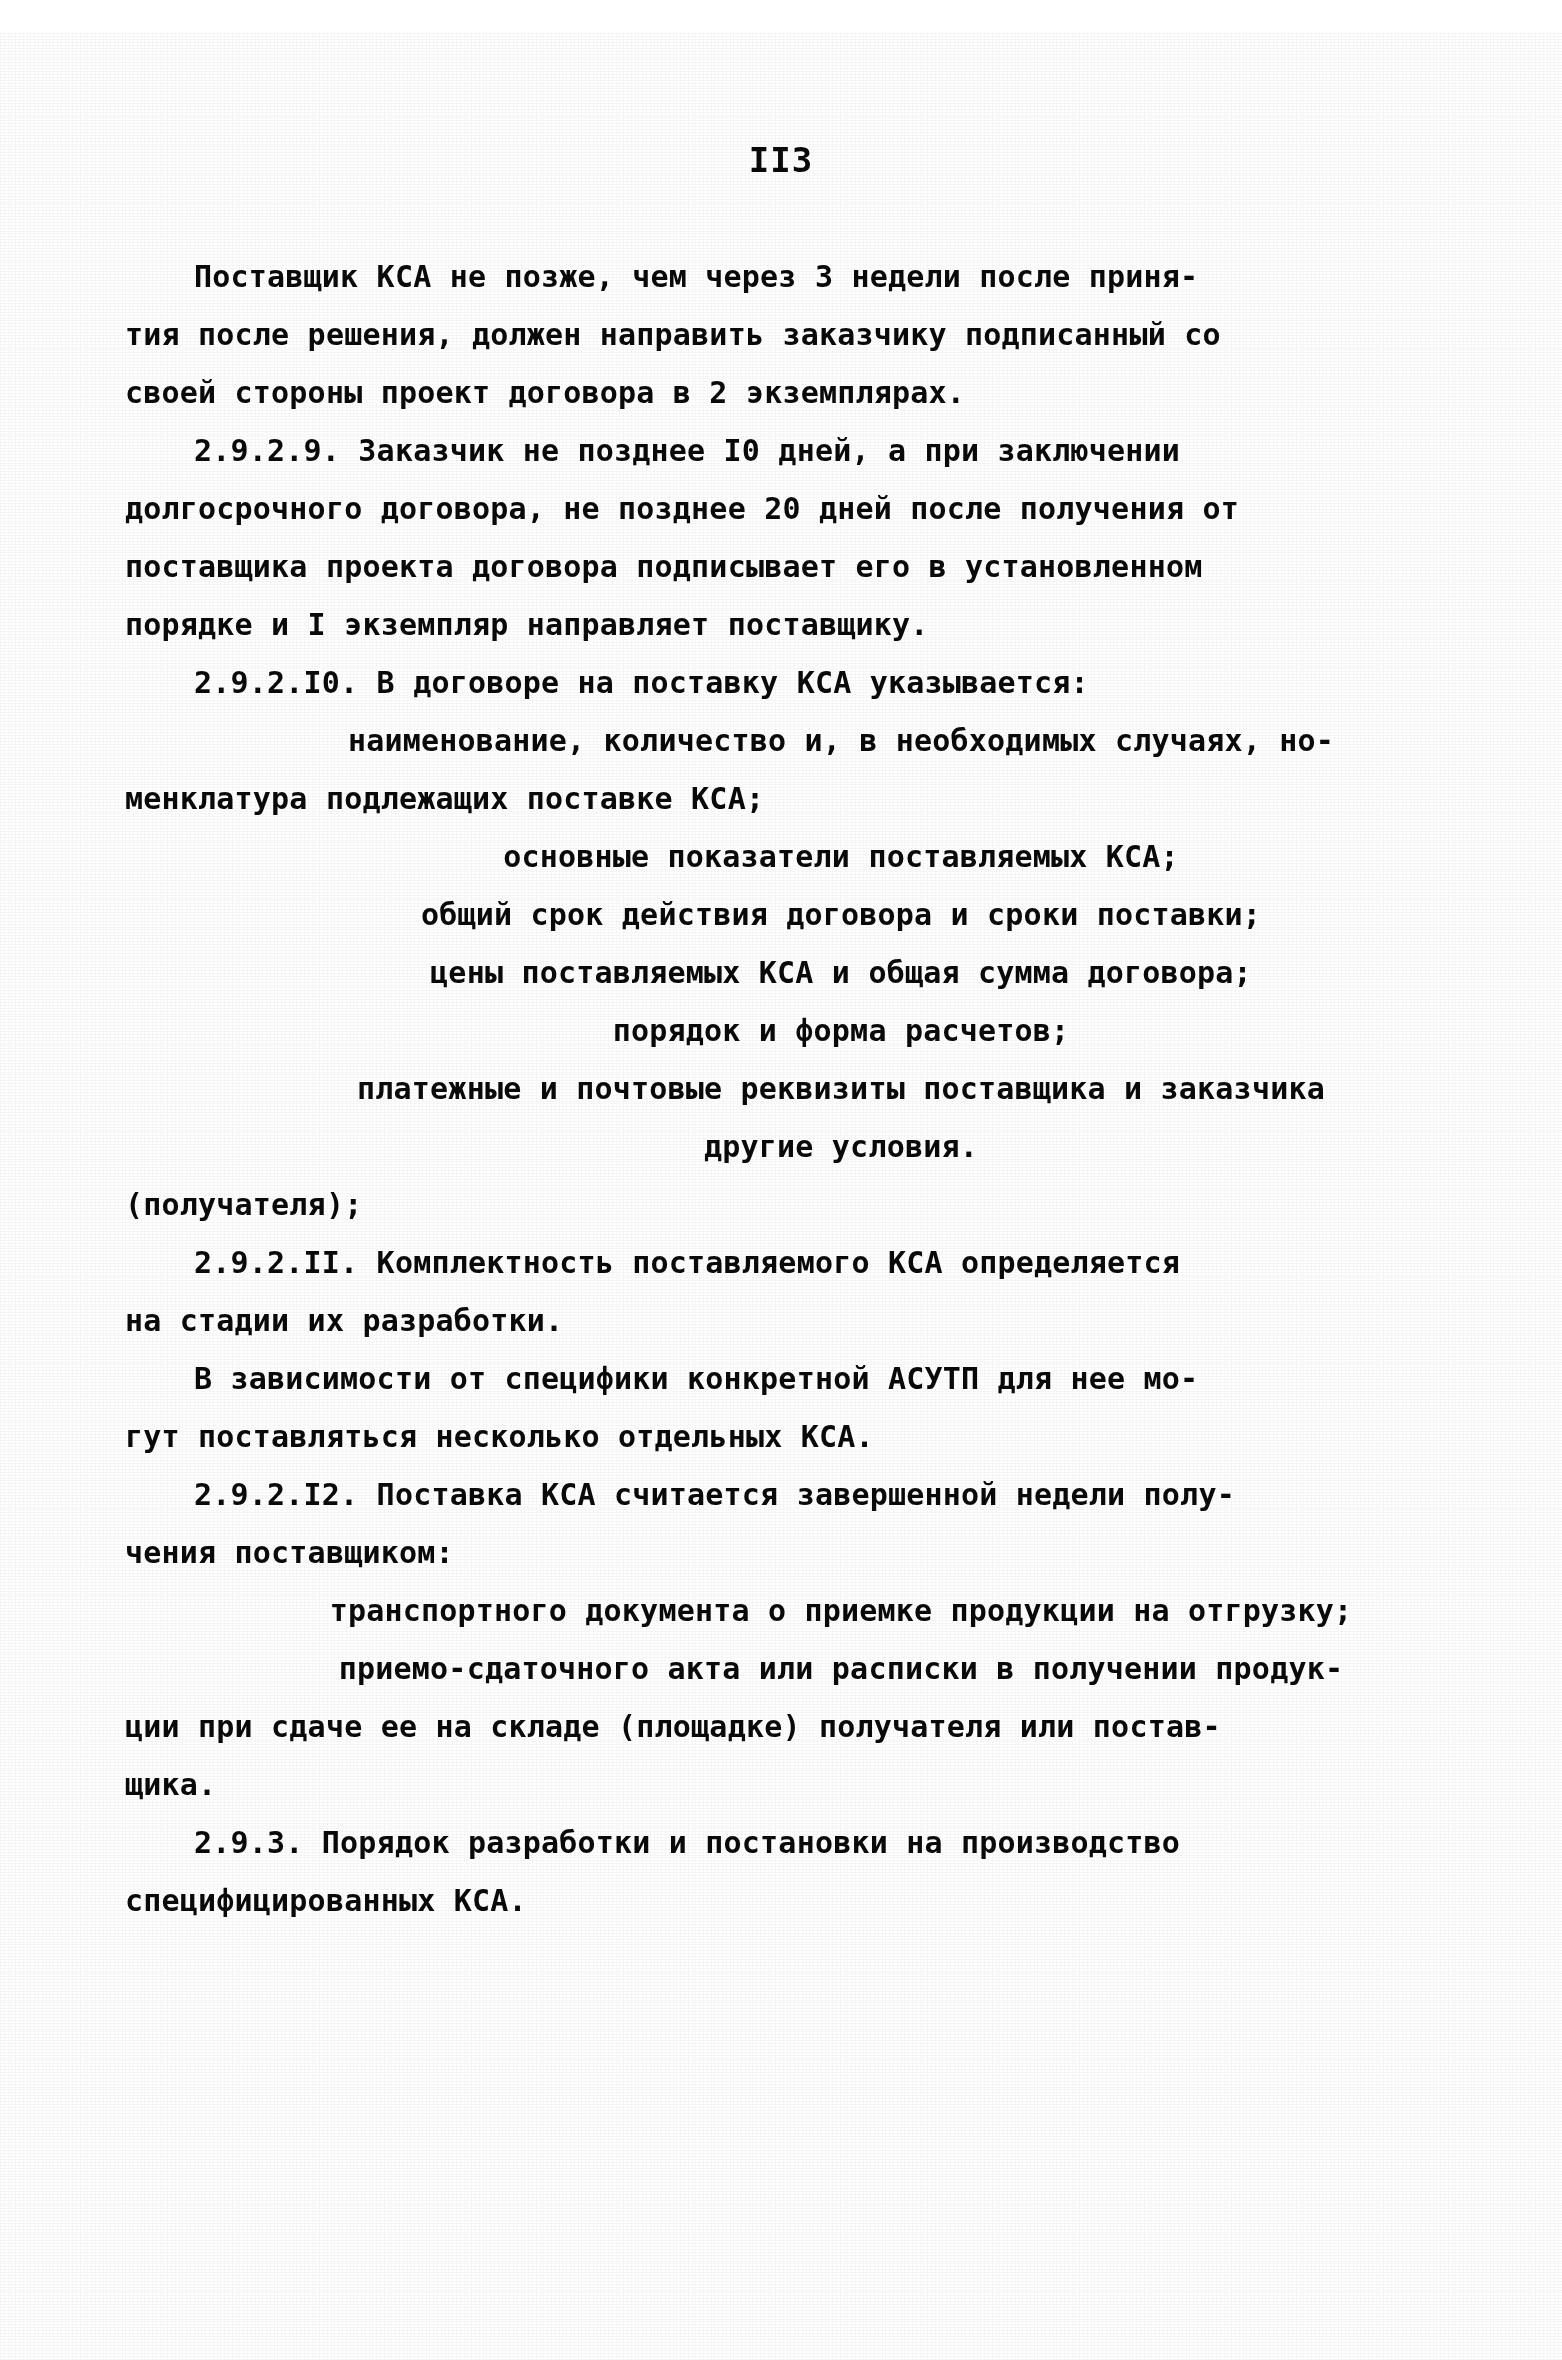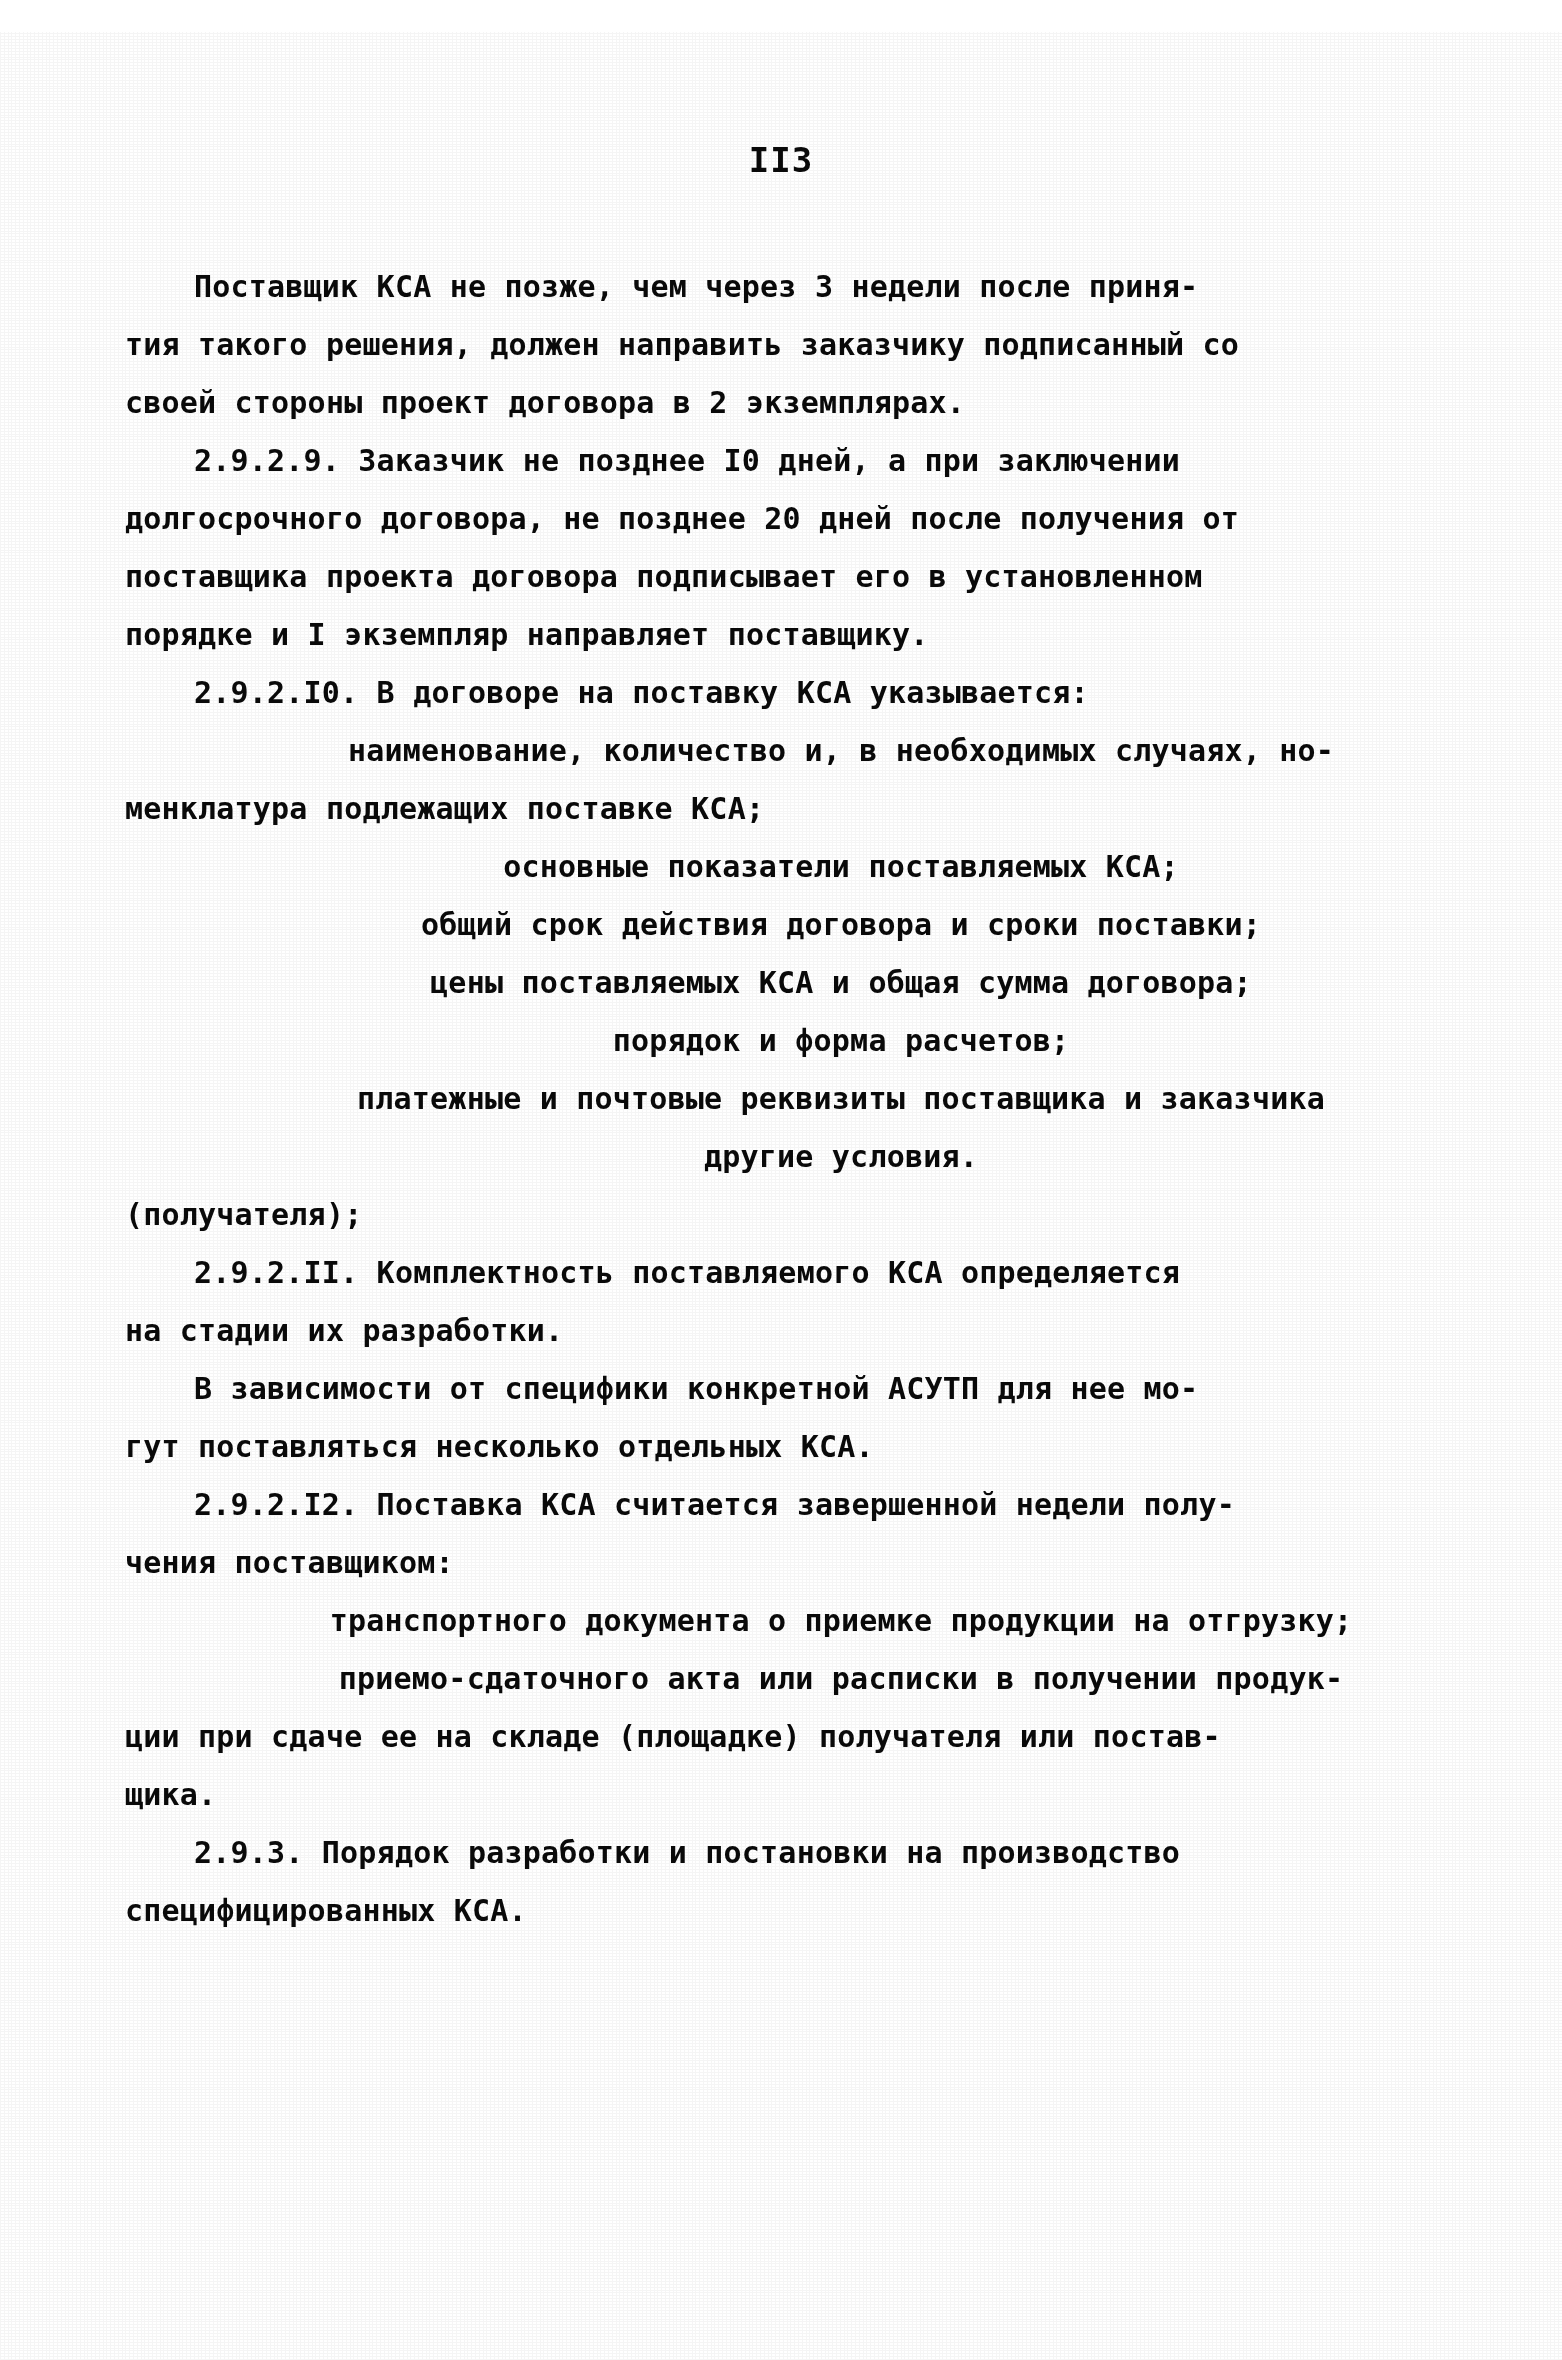--- a/index.html
+++ b/index.html
@@ -29,21 +29,21 @@
     width: 1562px;
     text-align: center;
     font-size: 34px;
     letter-spacing: 1px;
     font-weight: 600;
   }
 
   
   #body-text {
     position: absolute;
-    top: 226px;
+    top: 216px;
     left: 125px;
     width: 1326px;
   }
 
   .ln {
     font-size: 30px;
     line-height: 58px;
     height: 58px;
     white-space: pre;
     letter-spacing: 0.2px;
@@ -71,21 +71,21 @@
 </style>
 </head>
 <body>
 
 <div id="page" style="background: rgb(255, 255, 255); color: rgb(10, 10, 10);">
 
   <div id="folio">II3</div>
 
   <div id="body-text">
       <div class="ln ind-para">Поставщик КСА не позже, чем через 3 недели после приня-</div>
-      <div class="ln ind-flush">тия такого решения, должен направить заказчику подписанный со</div>
+      <div class="ln ind-flush">тия после решения, должен направить заказчику подписанный со</div>
       <div class="ln ind-flush">своей стороны проект договора в 2 экземплярах.</div>
       <div class="ln ind-para">2.9.2.9. Заказчик не позднее I0 дней, а при заключении</div>
       <div class="ln ind-flush">долгосрочного договора, не позднее 20 дней после получения от</div>
       <div class="ln ind-flush">поставщика проекта договора подписывает его в установленном</div>
       <div class="ln ind-flush">порядке и I экземпляр направляет поставщику.</div>
       <div class="ln ind-para">2.9.2.I0. В договоре на поставку КСА указывается:</div>
       <div class="ln ind-item">наименование, количество и, в необходимых случаях, но-</div>
       <div class="ln ind-flush">менклатура подлежащих поставке КСА;</div>
       <div class="ln ind-item">основные показатели поставляемых КСА;</div>
       <div class="ln ind-item">общий срок действия договора и сроки поставки;</div>

